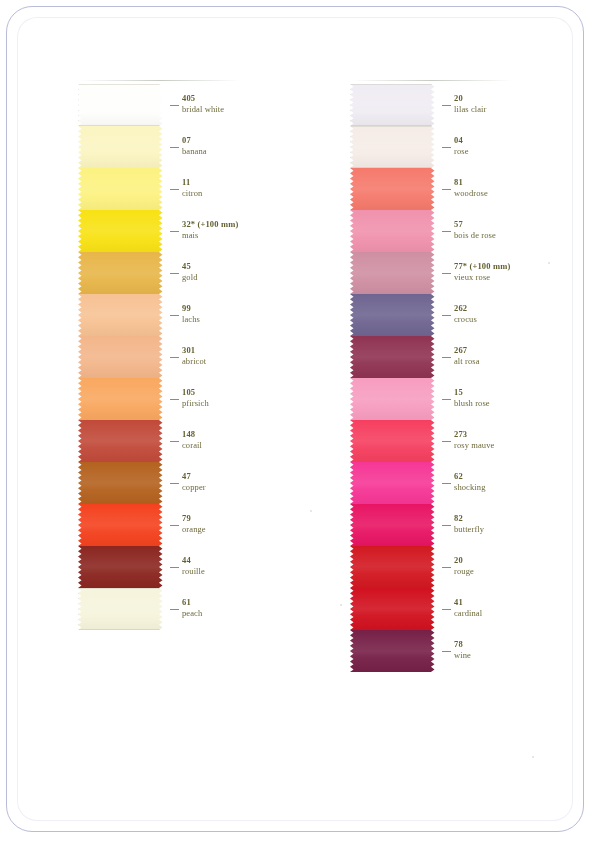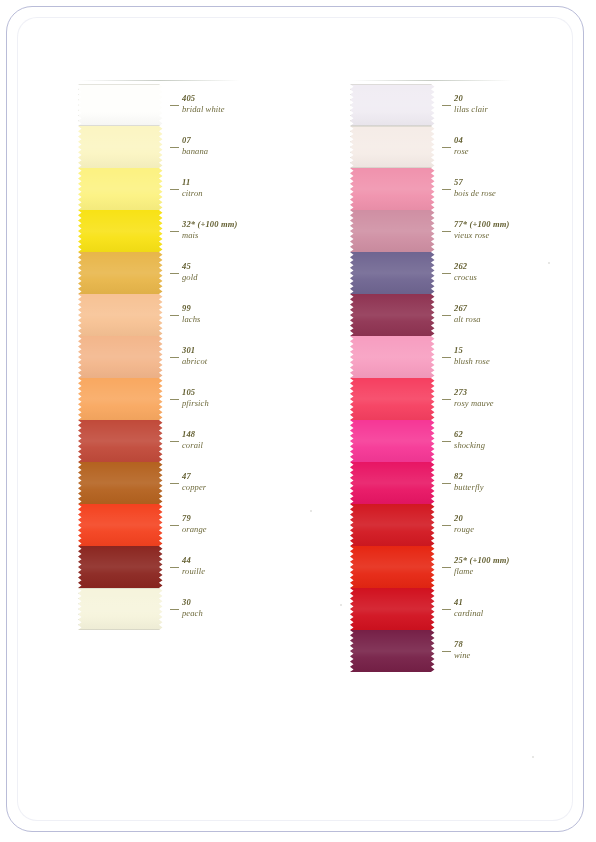--- a/index.html
+++ b/index.html
@@ -120,21 +120,20 @@
     background: #7d7a4a;
     opacity: 0.85;
   }
   .label {
     position: absolute;
     left: 104px;
     top: 9px;
     line-height: 11px;
     color: #6e6a3c;
     white-space: nowrap;
-    font-style: italic;
   }
   .label .code {
     display: block;
     font-size: 8.5px;
     font-weight: bold;
     letter-spacing: 0.15px;
     color: #635f31;
   }
   .label .name {
     display: block;
@@ -257,21 +256,21 @@
       <div class="leader"></div>
       <div class="label">
         <span class="code">44</span>
         <span class="name">rouille</span>
       </div>
     </div>
     <div class="swatch-row">
       <div class="ribbon pale" title="61 peach" style="background: rgb(246, 244, 220);"></div>
       <div class="leader"></div>
       <div class="label">
-        <span class="code">30</span>
+        <span class="code">61</span>
         <span class="name">peach</span>
       </div>
     </div>
   </div>
 <div class="swatch-column" id="column-right">
     <div class="swatch-row">
       <div class="ribbon pale" title="13 lilas clair" style="background: rgb(240, 236, 243);"></div>
       <div class="leader"></div>
       <div class="label">
         <span class="code">20</span>
@@ -280,20 +279,28 @@
     </div>
     <div class="swatch-row">
       <div class="ribbon pale" title="04 rose" style="background: rgb(245, 236, 231);"></div>
       <div class="leader"></div>
       <div class="label">
         <span class="code">04</span>
         <span class="name">rose</span>
       </div>
     </div>
     <div class="swatch-row">
+      <div class="ribbon" title="81 woodrose" style="background: rgb(245, 122, 108);"></div>
+      <div class="leader"></div>
+      <div class="label">
+        <span class="code">81</span>
+        <span class="name">woodrose</span>
+      </div>
+    </div>
+    <div class="swatch-row">
       <div class="ribbon" title="57 bois de rose" style="background: rgb(240, 146, 173);"></div>
       <div class="leader"></div>
       <div class="label">
         <span class="code">57</span>
         <span class="name">bois de rose</span>
       </div>
     </div>
     <div class="swatch-row">
       <div class="ribbon" title="77* (+100 mm) vieux rose" style="background: rgb(207, 143, 163);"></div>
       <div class="leader"></div>
@@ -349,28 +356,20 @@
         <span class="code">82</span>
         <span class="name">butterfly</span>
       </div>
     </div>
     <div class="swatch-row">
       <div class="ribbon" title="20 rouge" style="background: rgb(210, 24, 33);"></div>
       <div class="leader"></div>
       <div class="label">
         <span class="code">20</span>
         <span class="name">rouge</span>
-      </div>
-    </div>
-    <div class="swatch-row">
-      <div class="ribbon" title="25* (+100 mm) flame" style="background: rgb(230, 38, 18);"></div>
-      <div class="leader"></div>
-      <div class="label">
-        <span class="code">25* (+100 mm)</span>
-        <span class="name">flame</span>
       </div>
     </div>
     <div class="swatch-row">
       <div class="ribbon" title="41 cardinal" style="background: rgb(209, 17, 31);"></div>
       <div class="leader"></div>
       <div class="label">
         <span class="code">41</span>
         <span class="name">cardinal</span>
       </div>
     </div>

